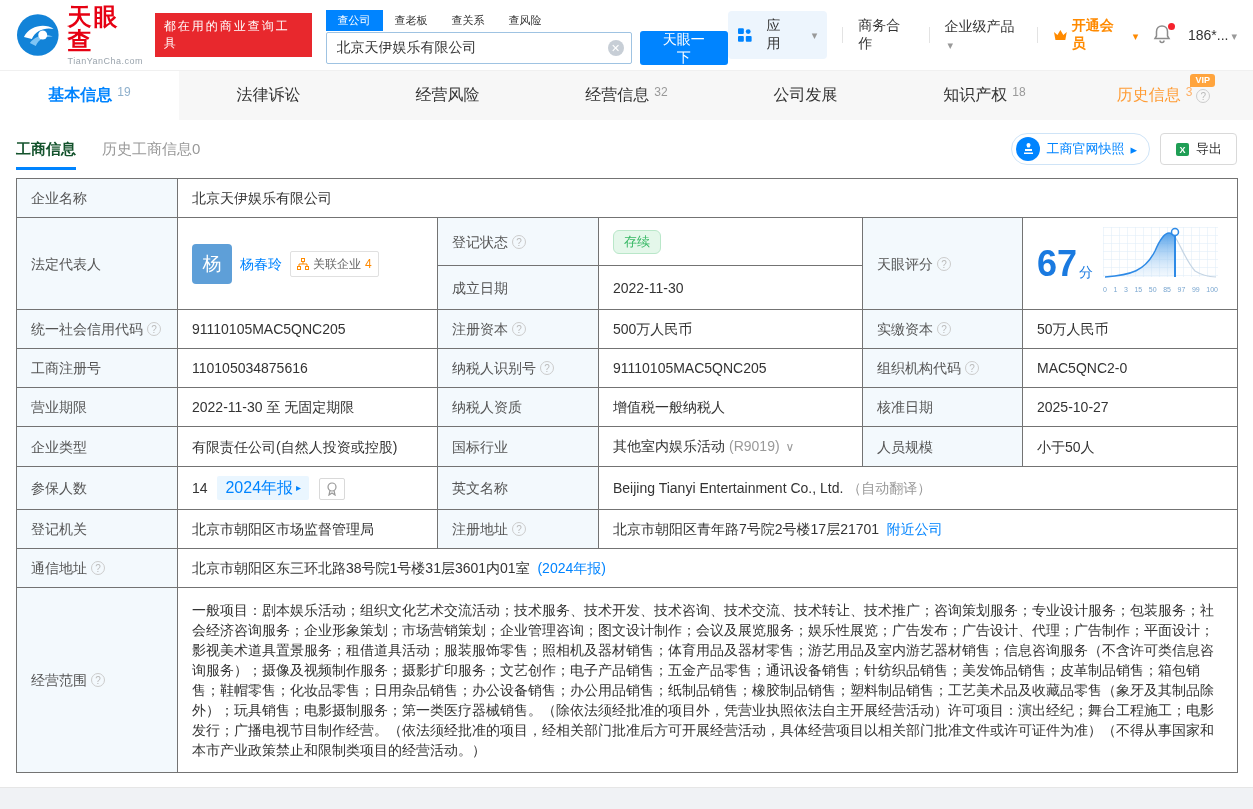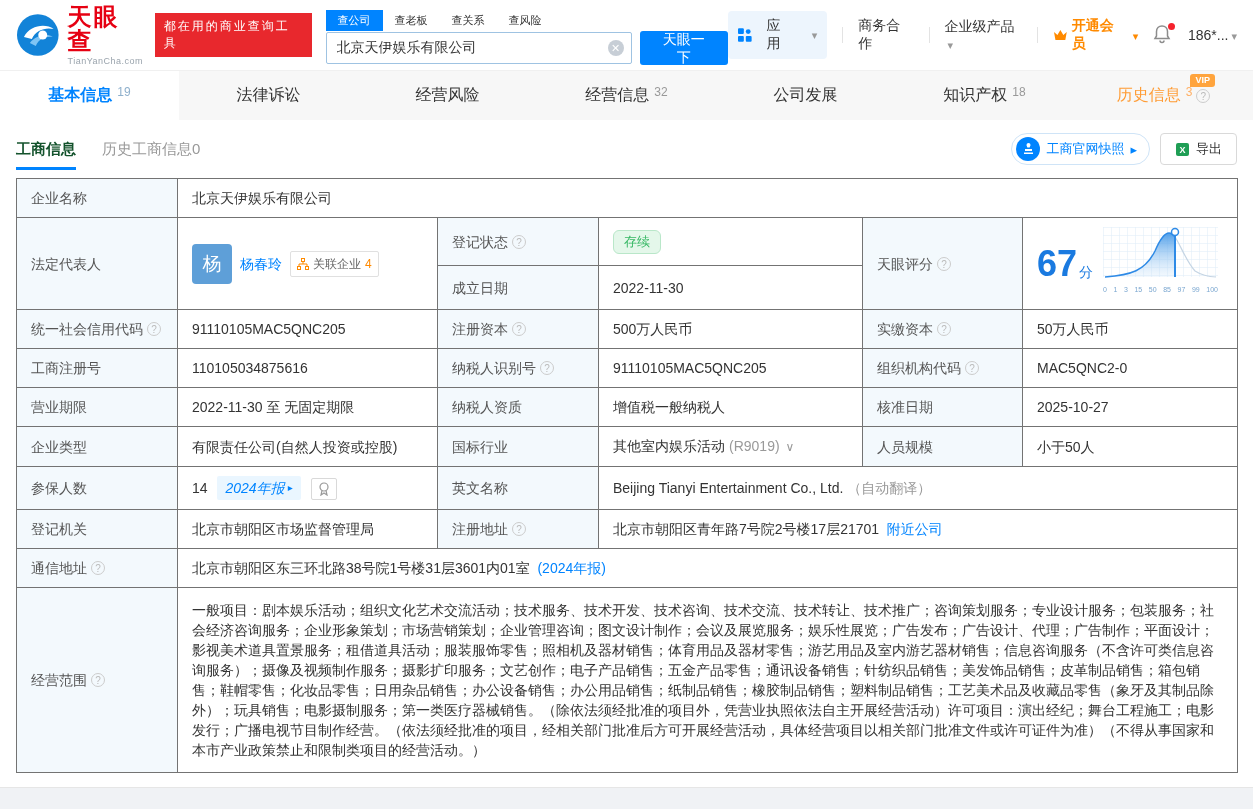--- a/index.html
+++ b/index.html
@@ -67,21 +67,21 @@
   .rep { display:flex; align-items:center; gap:8px; }
   .avatar { width:40px; height:40px; background:#5e9fd8; border-radius:4px; color:#fff; font-size:19px; display:flex; align-items:center; justify-content:center; flex:none; }
   .rel-badge { display:inline-flex; align-items:center; gap:4px; border:1px solid #e0e0e0; border-radius:2px; padding:2px 6px; font-size:12px; color:#666; cursor:pointer; }
   .rel-badge b { color:#ff8a00; font-weight:normal; }
   .status-badge { display:inline-block; background:#e4f7ea; border:1px solid #b9e7c9; color:#38b865; font-size:13px; padding:1px 10px; border-radius:6px; }
   .score-wrap { display:flex; align-items:center; gap:10px; }
   .score-num { color:#1a7ae0; font-weight:bold; font-size:36px; line-height:1; display:flex; align-items:flex-end; }
   .score-num i { font-style:normal; font-size:14px; font-weight:normal; margin:0 0 3px 2px; }
   .score-chart { display:flex; flex-direction:column; }
   .axis { display:flex; justify-content:space-between; width:115px; font-size:7px; color:#7ba7d0; margin-top:1px; }
-  .annual-badge { display:inline-flex; align-items:center; background:#eaf6ff; color:#0084ff; font-size:14px; padding:2px 8px; border-radius:2px; margin:0 6px; cursor:pointer;font-style:italic; }
+  .annual-badge { display:inline-flex; align-items:center; background:#eaf6ff; color:#0084ff; font-size:16px; padding:2px 8px; border-radius:2px; margin:0 6px; cursor:pointer; }
   .annual-badge::after { content:"▸"; margin-left:3px; font-size:10px; }
   .medal-box { display:inline-flex; align-items:center; justify-content:center; width:26px; height:22px; border:1px solid #d9d9d9; border-radius:2px; vertical-align:middle; cursor:pointer; }
   .gray-note { color:#999; margin-left:4px; }
   .ind-caret::after { content:"∨"; color:#999; font-size:12px; margin-left:6px; cursor:pointer; }
   .scope-cell { line-height:25px; padding:12px 14px !important; }
 </style>
 </head>
 <body>
 
 <div class="header">

